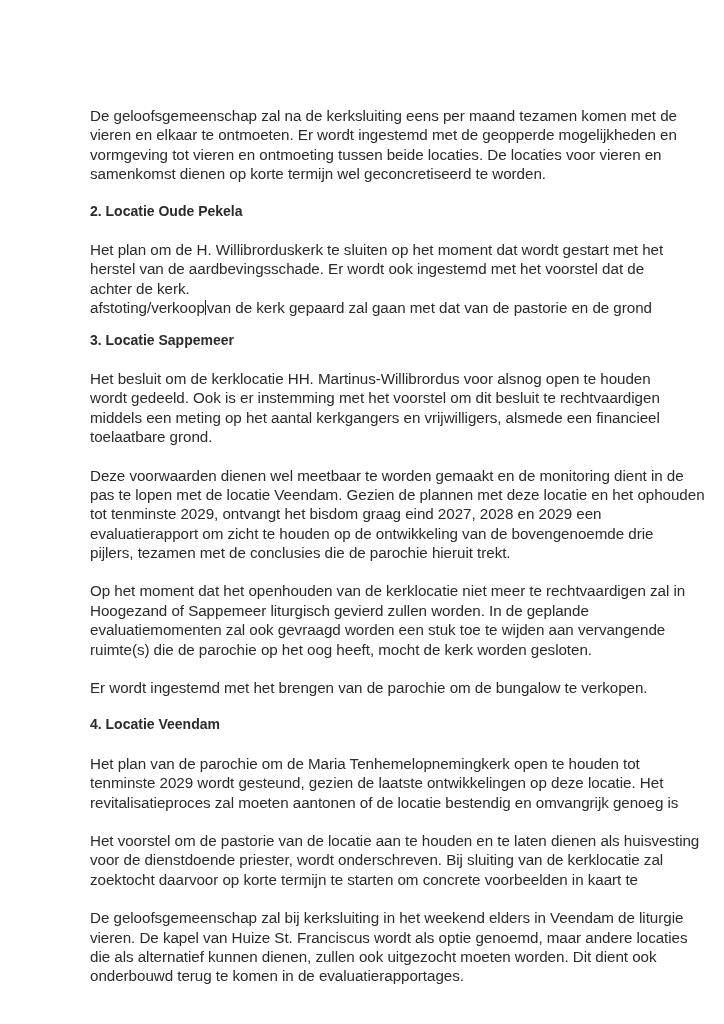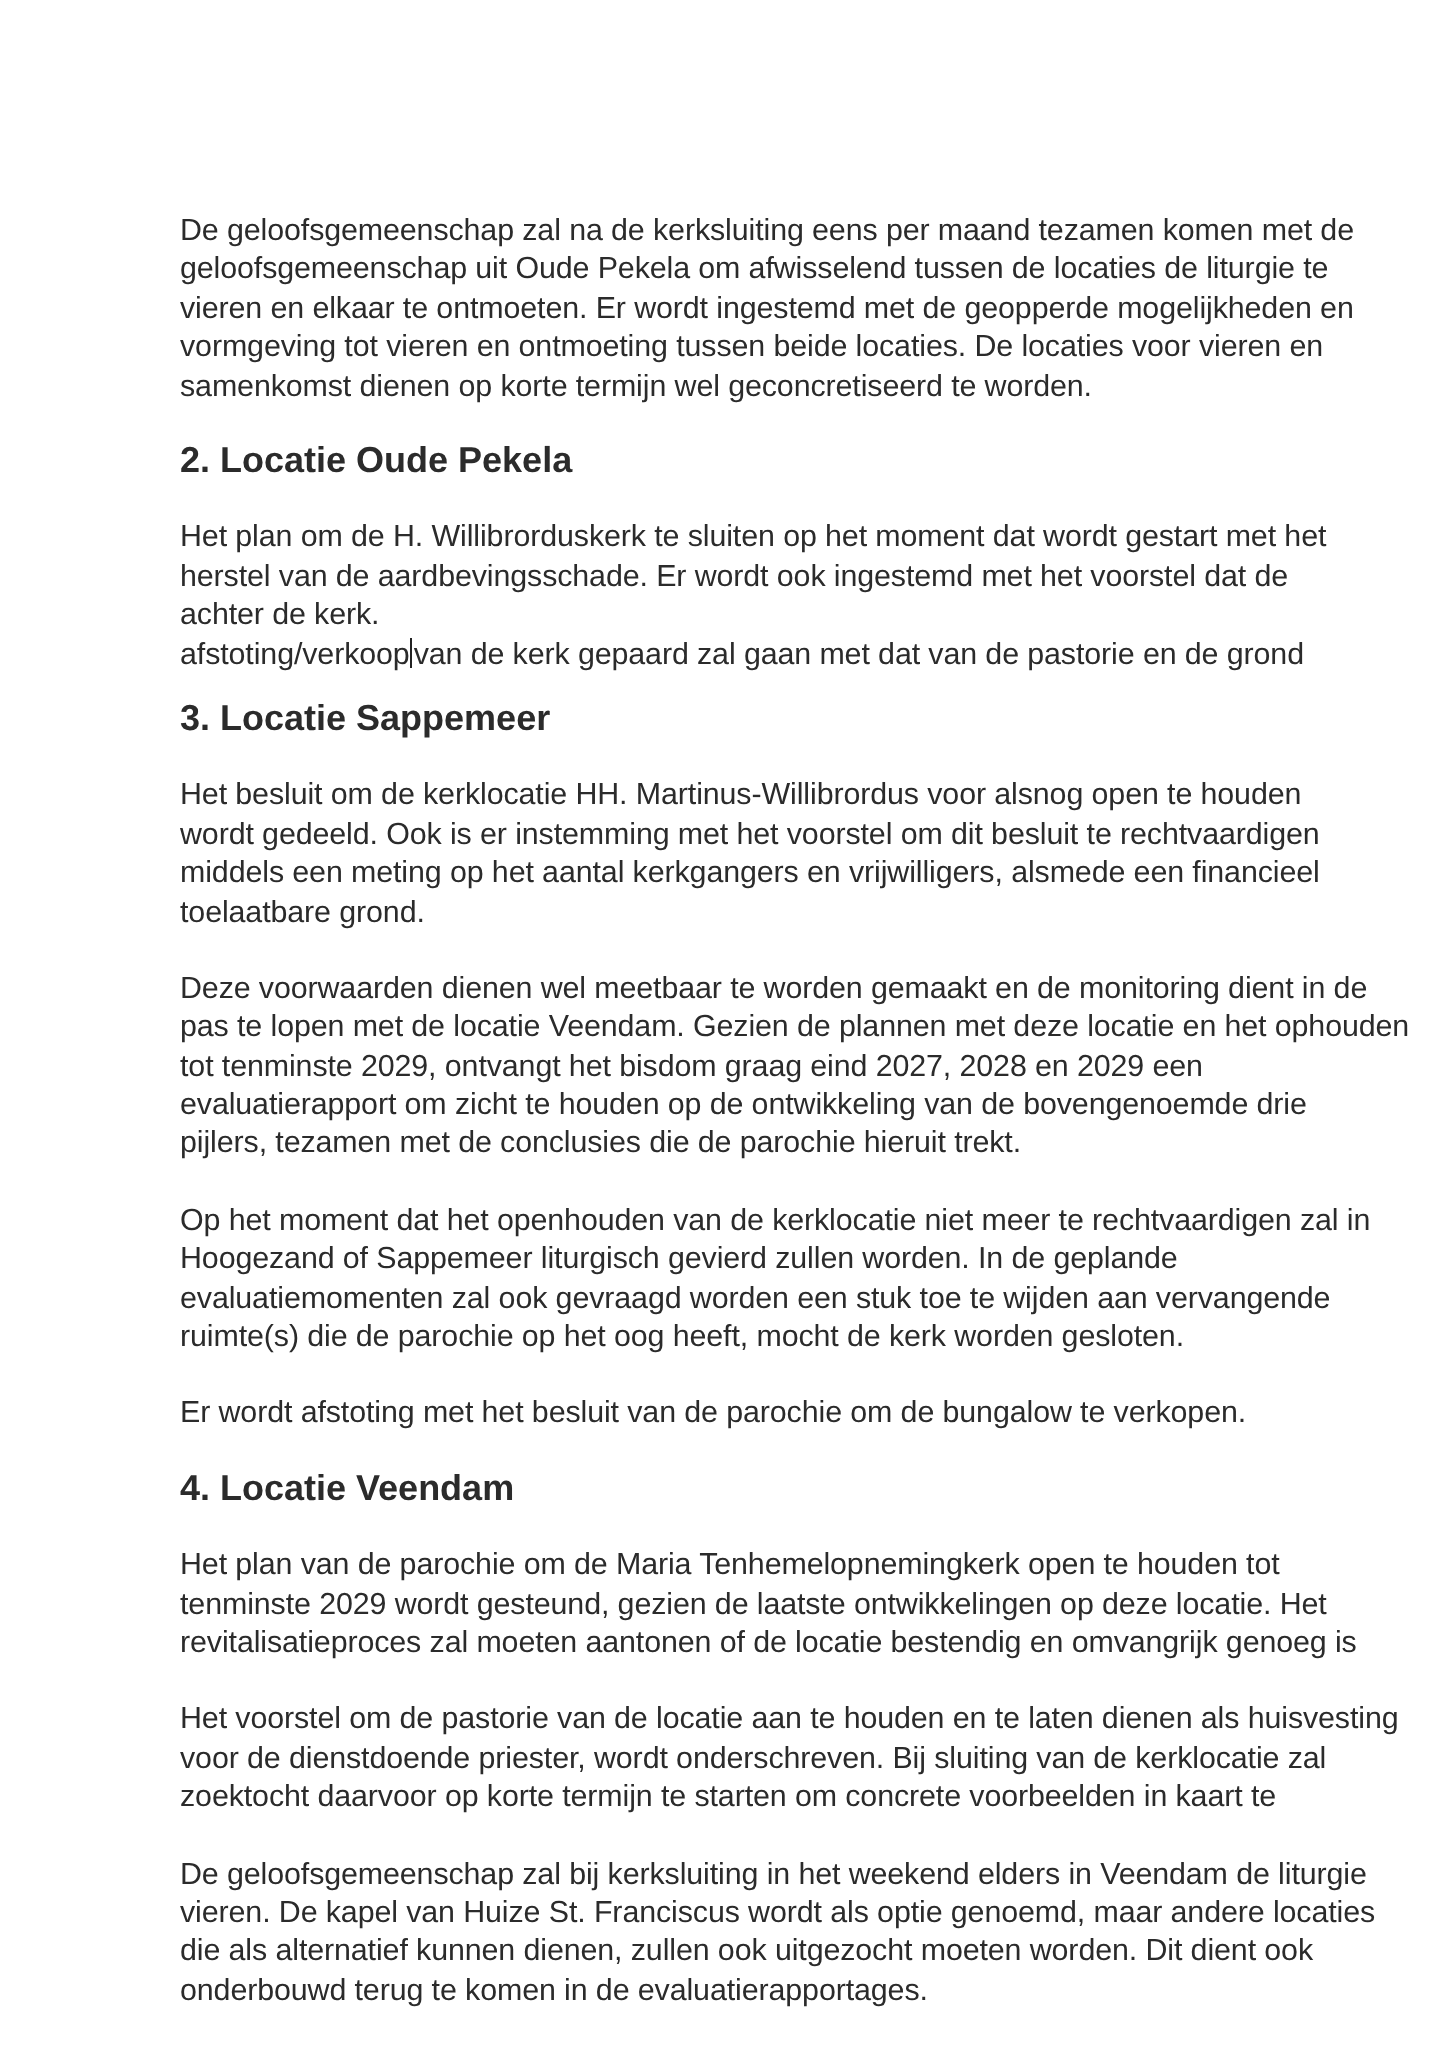--- a/index.html
+++ b/index.html
@@ -11,36 +11,35 @@
     margin-top: 40px;
   }
   .content { position: absolute; left: 90px; top: 66px; width: 560px; }
   .para { margin: 0; }
   .line {
     display: block; white-space: nowrap;
     font-size: 15.2px; line-height: 19.4px; height: 19.4px;
     letter-spacing: -0.05px;
   }
   .heading {
-    margin: 0; font-weight: bold; font-size: 18px; line-height: 19.4px; white-space: nowrap;
+    margin: 0; font-weight: bold; font-size: 14px; line-height: 19.4px; white-space: nowrap;
   }
   .caret { display: inline-block; width: 1px; height: 15px; background: #222; vertical-align: -2px; margin: 0 0.5px; }
   .gap-h { height: 18px; }
   .gap-p { height: 19px; }
   .gap-sm { height: 13px; }
 </style>
 </head>
 <body>
 
 <div class="page">
   <div class="content">
 
     <p class="para">
       <span class="line">De geloofsgemeenschap zal na de kerksluiting eens per maand tezamen komen met de</span>
-      <span class="line">geloofsgemeenschap uit Oude Pekela om afwisselend tussen de locaties de liturgie te</span>
       <span class="line">vieren en elkaar te ontmoeten. Er wordt ingestemd met de geopperde mogelijkheden en</span>
       <span class="line">vormgeving tot vieren en ontmoeting tussen beide locaties. De locaties voor vieren en</span>
       <span class="line">samenkomst dienen op korte termijn wel geconcretiseerd te worden.</span>
     </p>
 
     <div class="gap-h"></div>
 
     <h2 class="heading">2. Locatie Oude Pekela</h2>
     <div class="gap-p"></div>
     <p class="para">
@@ -70,21 +69,21 @@
     </p>
     <div class="gap-p"></div>
     <p class="para">
       <span class="line">Op het moment dat het openhouden van de kerklocatie niet meer te rechtvaardigen zal in</span>
       <span class="line">Hoogezand of Sappemeer liturgisch gevierd zullen worden. In de geplande</span>
       <span class="line">evaluatiemomenten zal ook gevraagd worden een stuk toe te wijden aan vervangende</span>
       <span class="line">ruimte(s) die de parochie op het oog heeft, mocht de kerk worden gesloten.</span>
     </p>
     <div class="gap-p"></div>
     <p class="para">
-      <span class="line">Er wordt afstoting met het besluit van de parochie om de bungalow te verkopen.</span>
+      <span class="line">Er wordt ingestemd met het brengen van de parochie om de bungalow te verkopen.</span>
     </p>
 
     <div class="gap-h"></div>
 
     <h2 class="heading">4. Locatie Veendam</h2>
     <div class="gap-p"></div>
     <p class="para">
       <span class="line">Het plan van de parochie om de Maria Tenhemelopnemingkerk open te houden tot</span>
       <span class="line">tenminste 2029 wordt gesteund, gezien de laatste ontwikkelingen op deze locatie. Het</span>
       <span class="line">revitalisatieproces zal moeten aantonen of de locatie bestendig en omvangrijk genoeg is</span>

